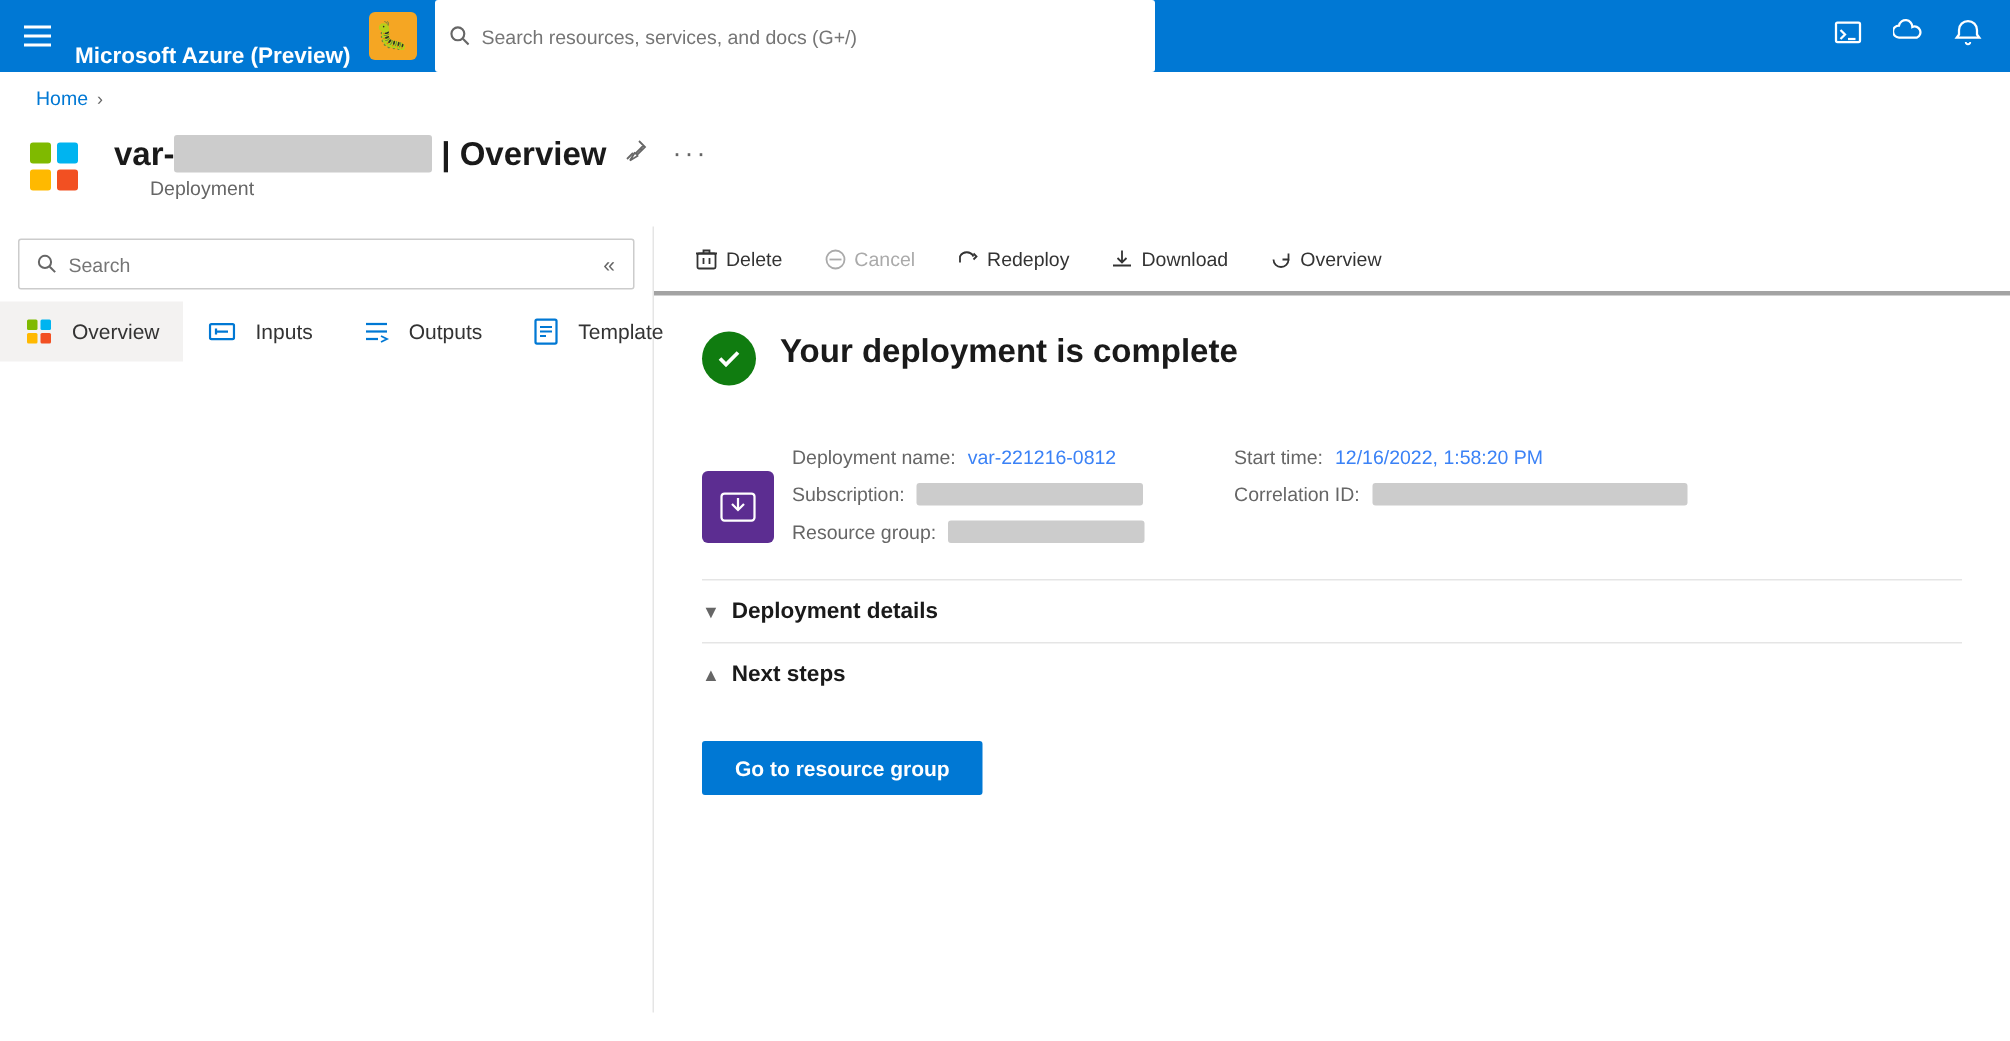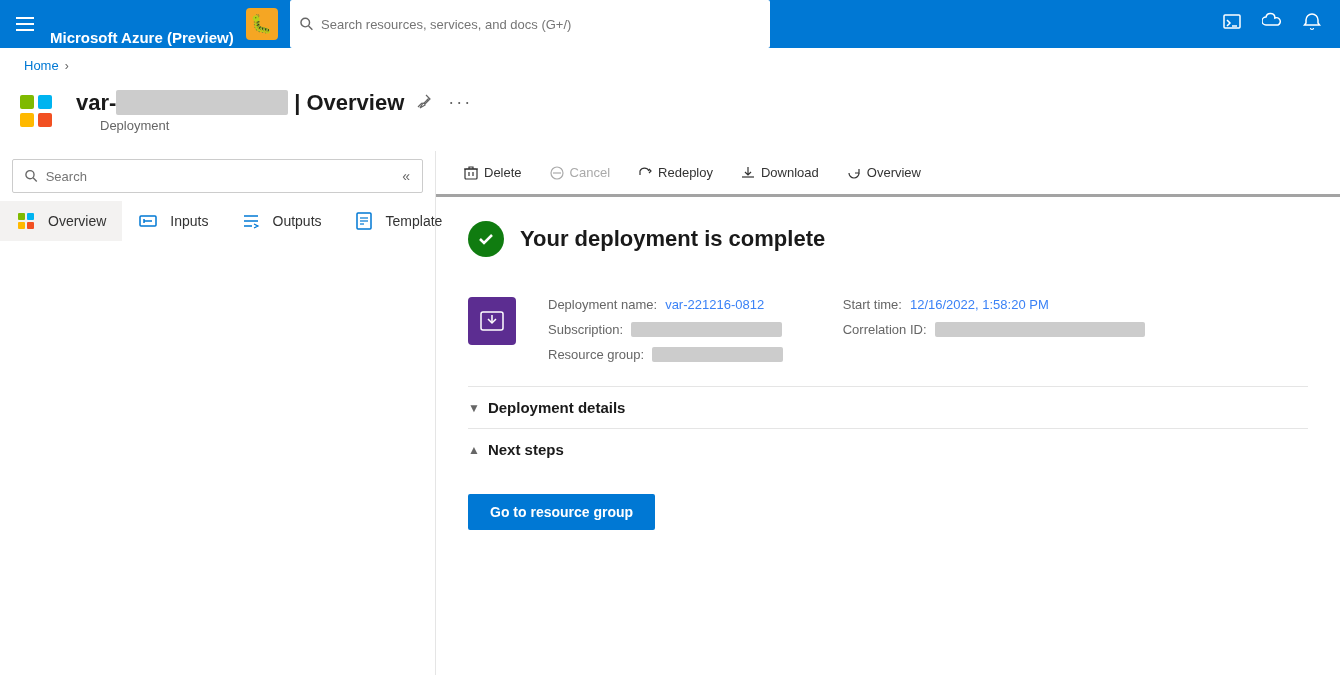--- a/index.html
+++ b/index.html
@@ -93,30 +93,30 @@
     }
     .toolbar-btn {
       display: flex; align-items: center; gap: 6px;
       padding: 6px 12px; background: none; border: none;
       cursor: pointer; font-size: 13px; color: #333; border-radius: 2px;
     }
     .toolbar-btn.disabled { color: #aaa; cursor: default; }
 
     
     .deployment-content { padding: 24px 32px; }
-    .status-row { display: flex; align-items: center; gap: 16px; margin-bottom: 24px; }
+    .status-row { display: flex; gap: 16px; margin-bottom: 24px; }
     .status-check {
       width: 36px; height: 36px; background: #107c10; border-radius: 50%;
       display: flex; align-items: center; justify-content: center; color: #fff; font-size: 20px; flex-shrink: 0;
     }
     .status-title { font-size: 22px; font-weight: 600; color: #1a1a1a; }
 
     
     .deployment-card {
-      display: flex; align-items: flex-start; gap: 32px;
+      display: flex; align-items: flex-end; gap: 12px;
       padding: 16px 0 24px 0;
     }
     .deployment-card-icon {
       width: 48px; height: 48px; background: #5c2d91; border-radius: 4px;
       display: flex; align-items: center; justify-content: center; flex-shrink: 0;
     }
     .deployment-card-icon svg { width: 28px; height: 28px; }
     .deployment-info { display: flex; gap: 60px; }
     .info-col { display: flex; flex-direction: column; gap: 10px; }
     .info-row { display: flex; gap: 8px; align-items: baseline; font-size: 13px; }

